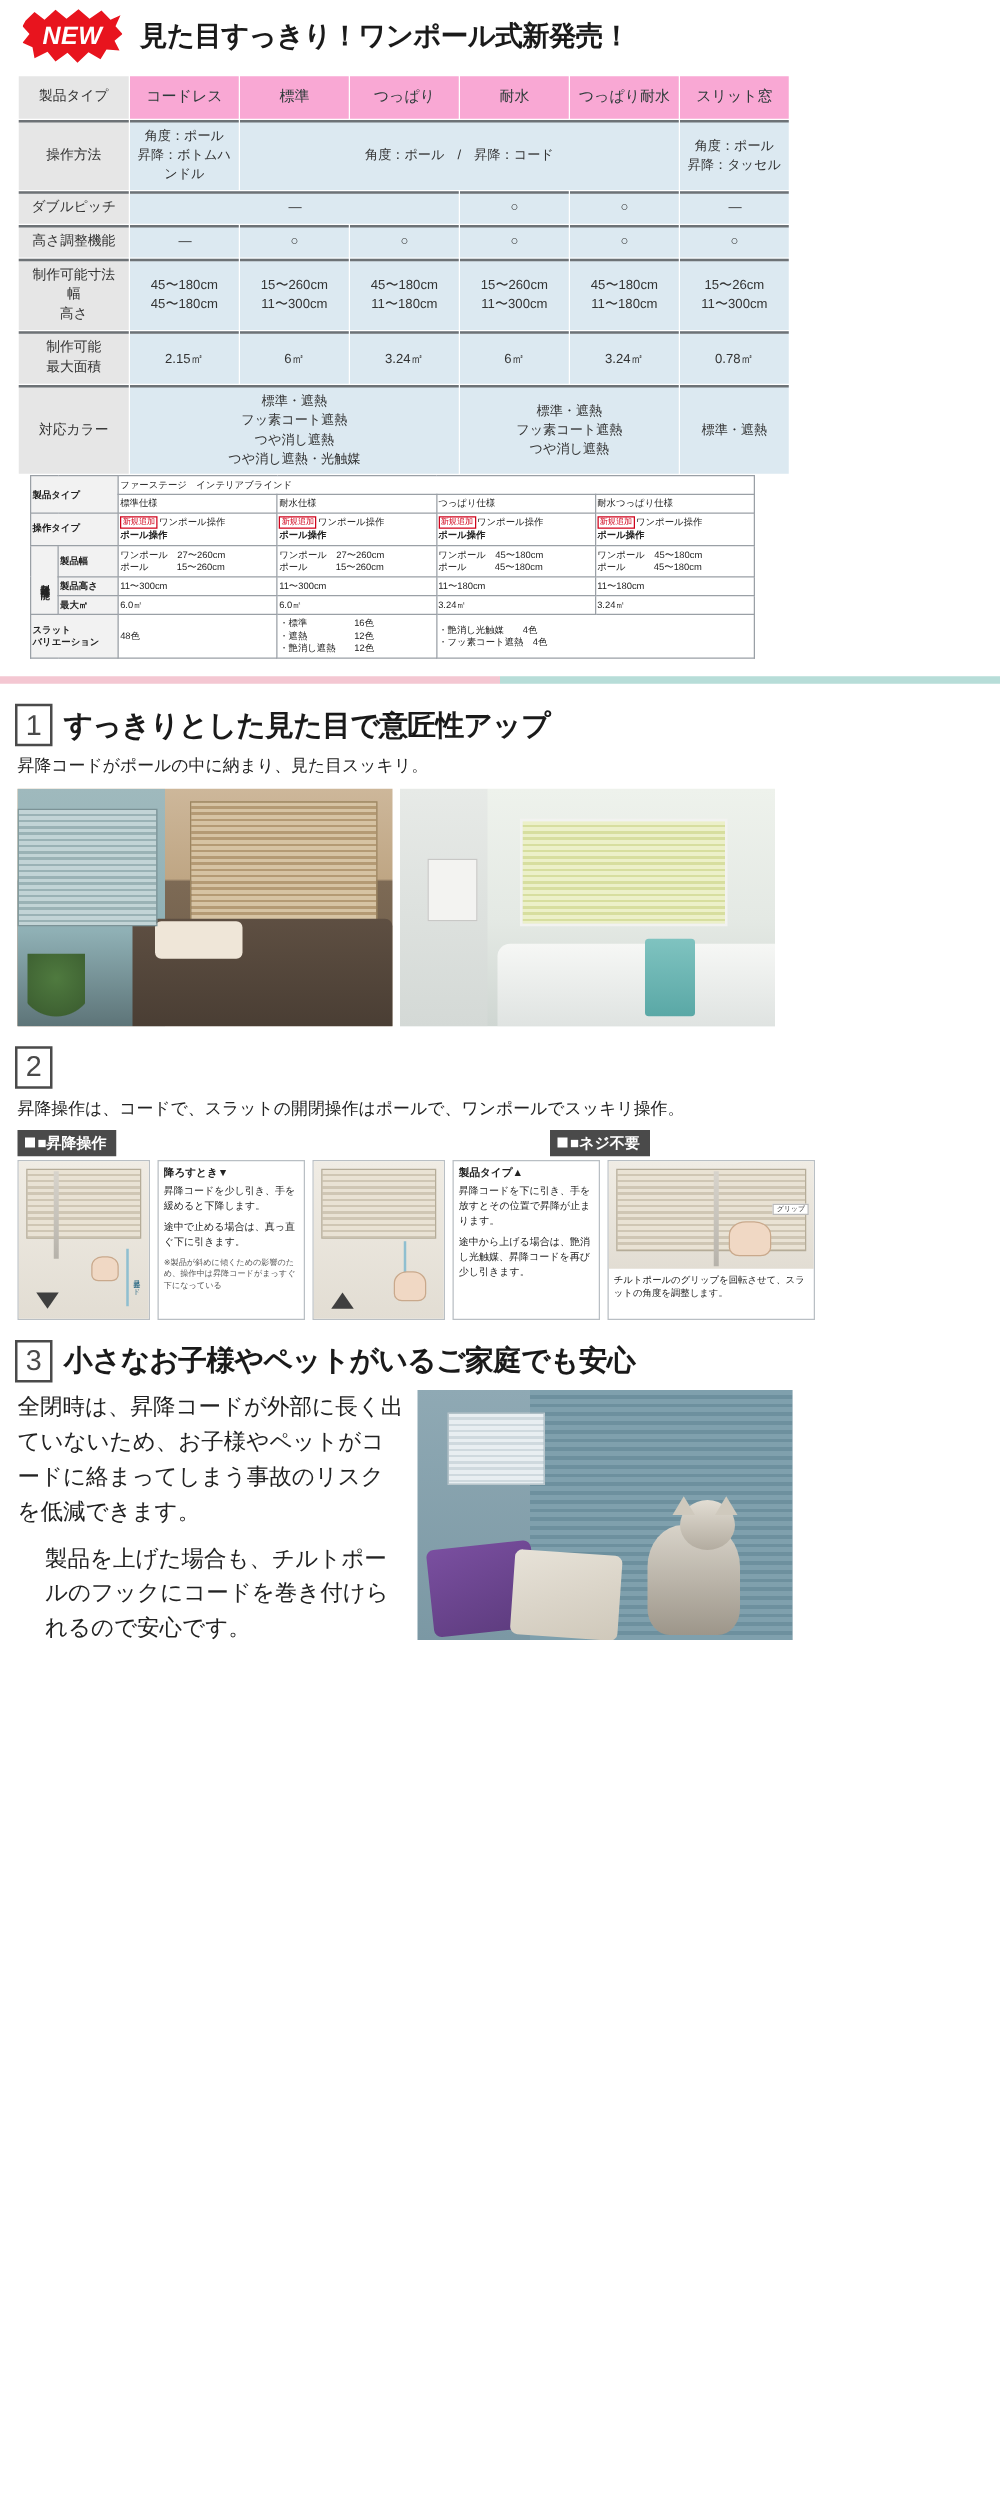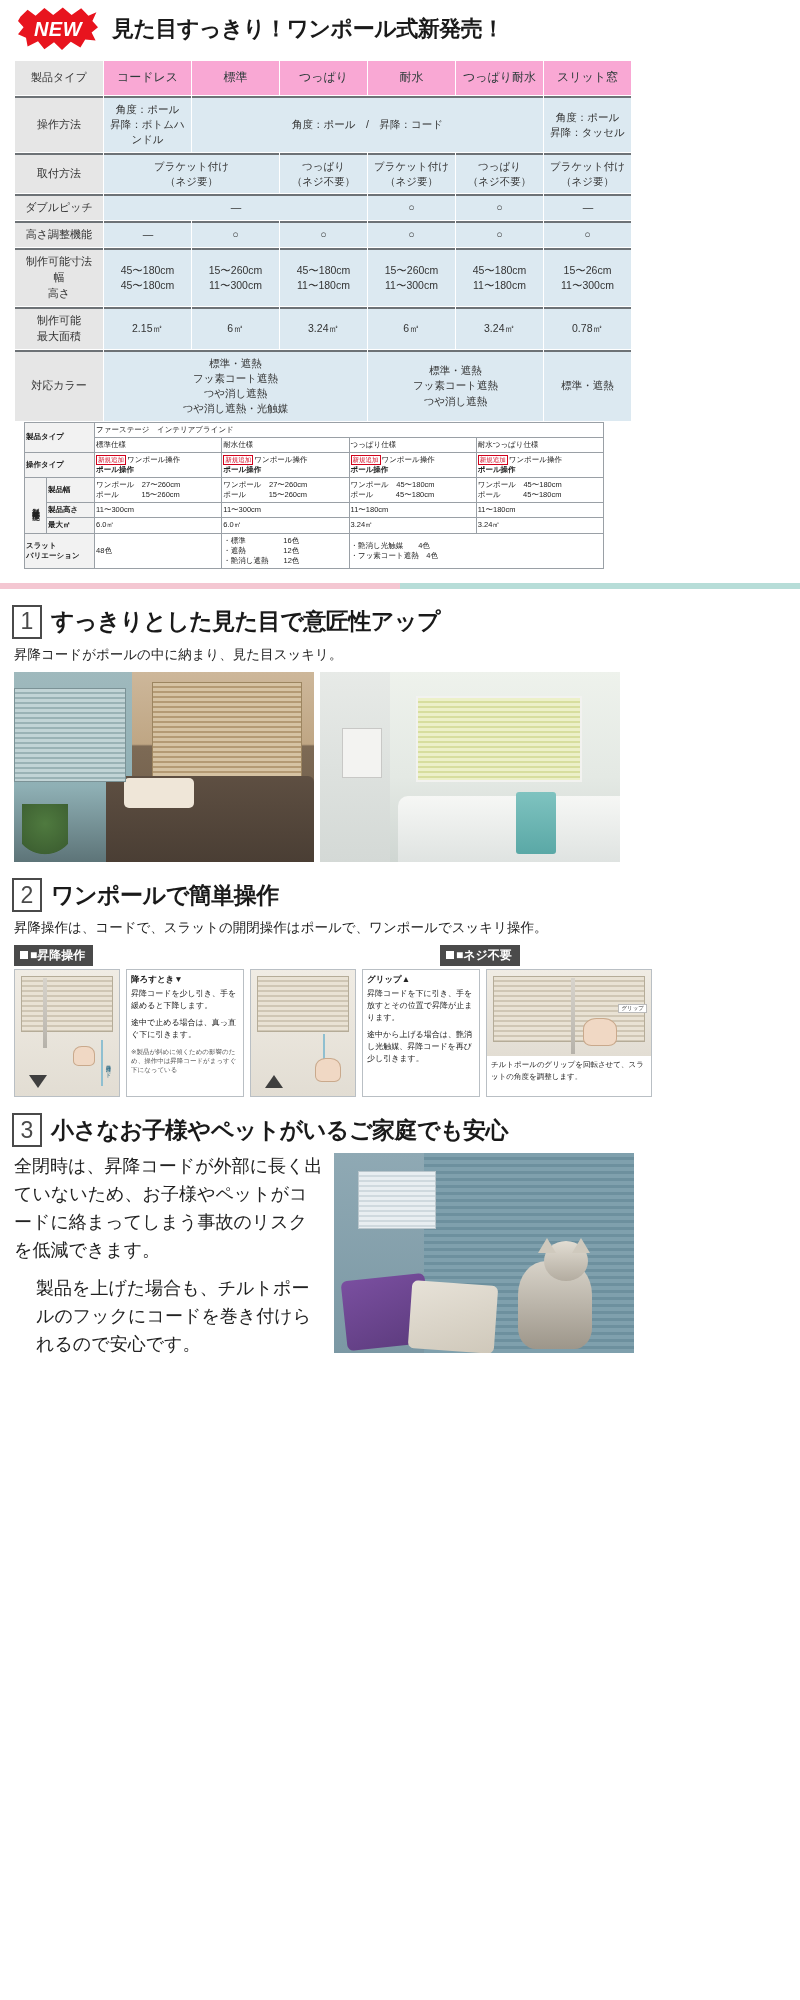--- a/index.html
+++ b/index.html
@@ -396,33 +396,20 @@
 
     <tr>
       <th class="rowhead">操作方法</th>
       <td class="cell" style="white-space:pre-line">角度：ポール
 昇降：ボトムハンドル</td>
       <td class="cell" colspan="4" style="white-space:pre-line">角度：ポール　/　昇降：コード</td>
       <td class="cell" style="white-space:pre-line">角度：ポール
 昇降：タッセル</td>
     </tr>
 
-    <tr>
-      <th class="rowhead">取付方法</th>
-      <td class="cell" colspan="2" style="white-space:pre-line">ブラケット付け
-（ネジ要）</td>
-      <td class="cell" style="white-space:pre-line">つっぱり
-（ネジ不要）</td>
-      <td class="cell" style="white-space:pre-line">ブラケット付け
-（ネジ要）</td>
-      <td class="cell" style="white-space:pre-line">つっぱり
-（ネジ不要）</td>
-      <td class="cell" style="white-space:pre-line">ブラケット付け
-（ネジ要）</td>
-    </tr>
 
     <tr>
       <th class="rowhead">ダブルピッチ</th>
       <td class="cell mark-dash" colspan="3">—</td>
       <td class="cell mark-circle">○</td>
       <td class="cell mark-circle">○</td>
       <td class="cell mark-dash">—</td>
     </tr>
 
     <tr>
@@ -581,21 +568,20 @@
       <div class="bath-wall"></div>
       <div class="bath-window"></div>
       <div class="bath-panel"></div>
       <div class="bath-tub"></div>
       <div class="bath-towel"></div>
     </div>
   </div>
 
   <div class="num-head">
     <div class="num-box">2</div>
-    <div class="num-title">ワンポールで簡単操作</div>
   </div>
   <div class="lede">昇降操作は、コードで、スラットの開閉操作はポールで、ワンポールでスッキリ操作。</div>
 
   <div class="op-wrap">
     <div style="display:flex;gap:6px;align-items:flex-end;">
       <div style="width:420px">
         <div class="op-title">
           <span class="sq"></span><span style="margin-left:-2px">■昇降操作</span>
         </div>
       </div>
@@ -632,21 +618,21 @@
         <div class="op-pic" style="width:100%;height:100%">
           <div class="blind-img"></div>
           <div class="arrow-up"></div>
           <div style="position:absolute;right:30px;top:64px;width:2px;height:40px;background:#8fbfd0"></div>
           <div class="hand" style="right:14px;bottom:14px;width:26px;height:24px"></div>
         </div>
       </div>
 
       <div class="op-panel" style="width:118px;height:128px">
         <div class="op-txt">
-          <div class="op-cap">グリップ▲</div>
+          <div class="op-cap">製品タイプ▲</div>
           <div>昇降コードを下に引き、手を放すとその位置で昇降が止まります。</div>
           <div style="margin-top:5px">途中から上げる場合は、艶消し光触媒、昇降コードを再び少し引きます。</div>
         </div>
       </div>
 
       <div class="op-panel" style="width:166px;height:128px">
         <div class="op-pic" style="width:100%;height:86px">
           <div class="blind-img" style="height:66px"></div>
           <div class="pole-img" style="left:84px;height:76px"></div>
           <div class="hand" style="left:96px;bottom:10px;width:34px;height:28px"></div>

